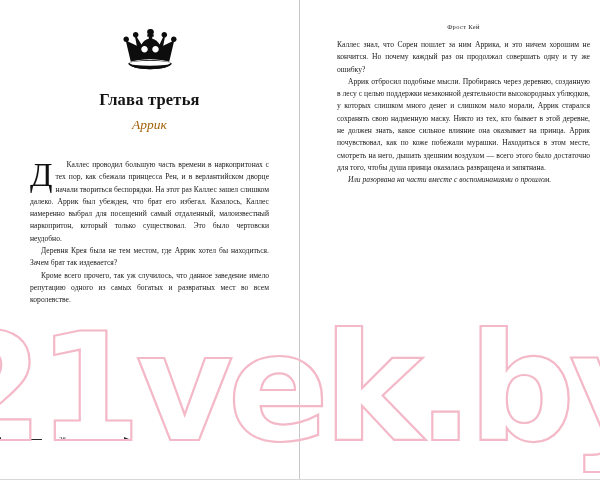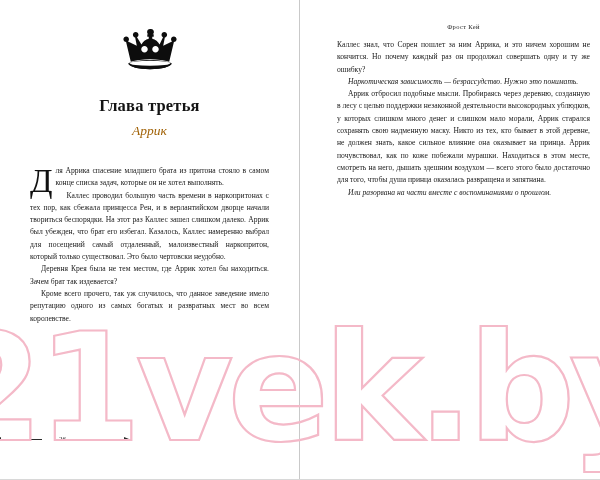--- a/index.html
+++ b/index.html
@@ -62,21 +62,21 @@
     text-align: center;
     padding-top: 28px;
   }
   .crown-wrap svg { display: inline-block; }
 
   .chapter-title {
     text-align: center;
     font-size: 16.5px;
     font-weight: bold;
     letter-spacing: 0.2px;
-    margin-top: 22px;
+    margin-top: 16px;
     color: #141414;
   }
   .chapter-subtitle {
     text-align: center;
     font-size: 13.5px;
     font-style: italic;
     margin-top: 7px;
     color: #a16207;
   }
 
@@ -230,40 +230,39 @@
           s -38.2 -4.2 -40.7 -9.8
           c -0.2 0.4 -0.3 0.9 -0.3 1.4 z
         "></path>
       </svg>
     </div>
 
     <div class="chapter-title">Глава третья</div>
     <div class="chapter-subtitle">Аррик</div>
 
     <div class="body-col">
-      <p class="dropcap-para"><span class="dropcap">Д</span><span>ля Аррика спасение младшего брата из притона стояло в самом конце списка задач, которые он не хотел выполнять.</span></p>
+      <p class="dropcap-para"><span class="dropcap">Д</span></p>
       <p>Каллес проводил большую часть времени в наркопритонах с тех пор, как сбежала принцесса Рен, и в верлантийском дворце начали твориться беспорядки. На этот раз Каллес зашел слишком далеко. Аррик был убежден, что брат его избегал. Казалось, Каллес намеренно выбрал для посещений самый отдаленный, малоизвестный наркопритон, который только существовал. Это было чертовски неудобно.</p>
       <p>Деревня Крея была не тем местом, где Аррик хотел бы находиться. Зачем брат так издевается?</p>
       <p>Кроме всего прочего, так уж случилось, что данное заведение имело репутацию одного из самых богатых и развратных мест во всем королевстве.</p>
     </div>
 
     <div class="folio">
       <span class="rule left"></span>
       <span class="num">26</span>
       <span class="rule right"></span>
     </div>
   </div>
 
   <div class="page page-right">
 
     <div class="running-head">Фрост Кей</div>
 
     <div class="body-col">
       <p class="noindent">Каллес знал, что Сорен пошлет за ним Аррика, и это ничем хорошим не кончится. Но почему каждый раз он продолжал совершать одну и ту же ошибку?</p>
-      <p class="italic">Наркотическая зависимость — безрассудство. Нужно это понимать.</p>
       <p>Аррик отбросил подобные мысли. Пробираясь через деревню, созданную в лесу с целью поддержки незаконной деятельности высокородных ублюдков, у которых слишком много денег и слишком мало морали, Аррик старался сохранять свою надменную маску. Никто из тех, кто бывает в этой деревне, не должен знать, какое сильное влияние она оказывает на принца. Аррик почувствовал, как по коже побежали мурашки. Находиться в этом месте, смотреть на него, дышать здешним воздухом — всего этого было достаточно для того, чтобы душа принца оказалась развращена и запятнана.</p>
       <p class="italic">Или разорвана на части вместе с воспоминаниями о прошлом.</p>
     </div>
 
   </div>
 
   <div class="gutter-line"></div>
 
   <svg id="watermark" viewBox="0 0 600 480">
     <text x="300" y="440" text-anchor="middle" style="stroke: rgb(244, 185, 200);">21vek.by</text>

